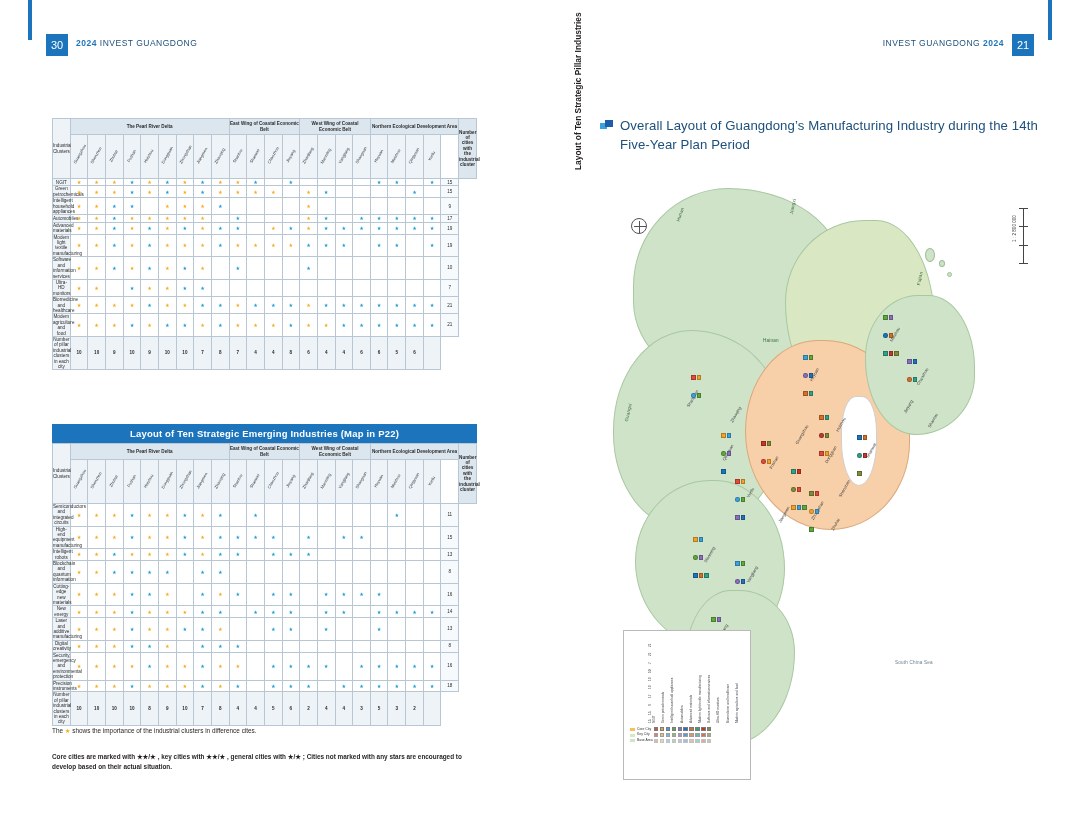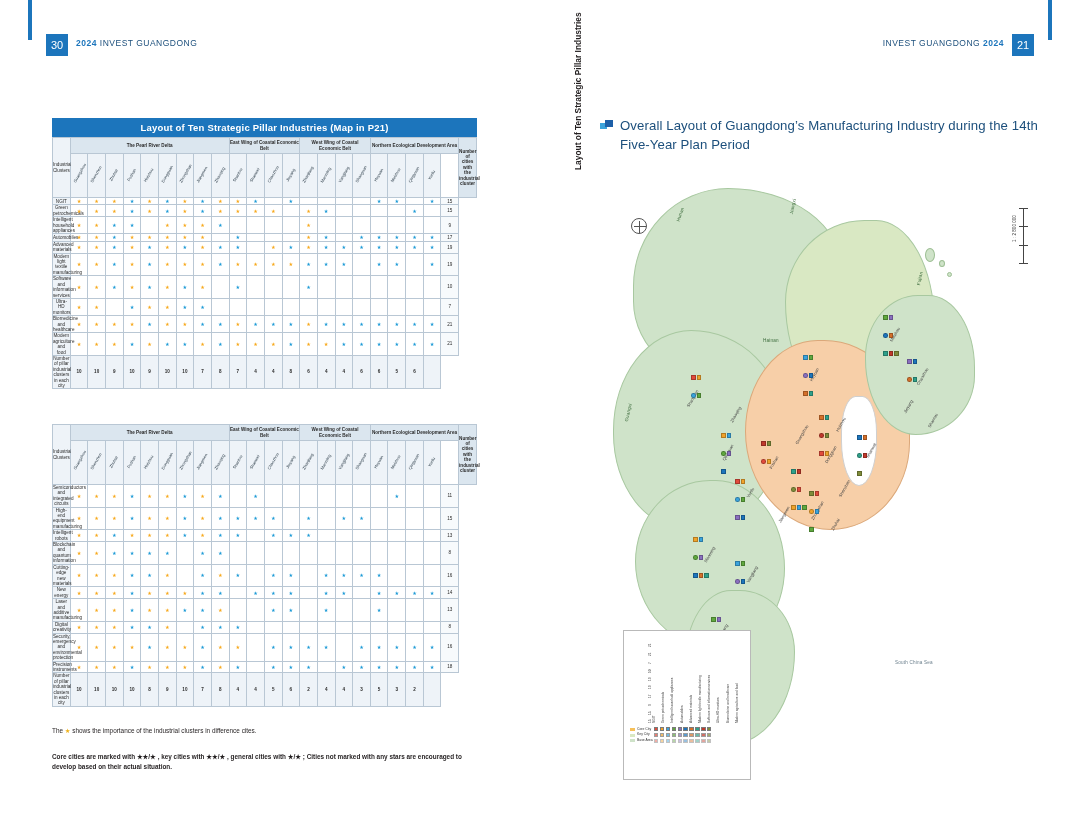--- a/index.html
+++ b/index.html
@@ -151,21 +151,20 @@
     <span>INVEST GUANGDONG</span>
   </div>
   <div class="runhead right">
     <span>INVEST GUANGDONG</span>
     <b>2024</b>
   </div>
   <div class="folio right">21</div>
 </div>
 
 <div class="tbl-wrap first">
-  <div class="tbl-title">Layout of Ten Strategic Pillar Industries (Map in P21)</div>
   <table class="matrix" id="tbl-0">
       <tbody>
         <tr>
           <td class="rowlab" rowspan="2">Industrial Clusters</td>
           <td class="grp-head" colspan="9">The Pearl River Delta</td>
           <td class="grp-head" colspan="4">East Wing of Coastal Economic Belt</td>
           <td class="grp-head" colspan="4">West Wing of Coastal Economic Belt</td>
           <td class="grp-head" colspan="5">Northern Ecological Development Area</td>
           <td class="grp-head" rowspan="2">Number of cities with the industrial cluster</td>
         </tr>
@@ -506,20 +505,21 @@
           <td class="tot">6</td>
           <td class="tot">5</td>
           <td class="tot">6</td>
           <td class="tot"></td>
         </tr>
       </tbody>
     </table>
 </div>
 
 <div class="tbl-wrap second">
+  <div class="tbl-title">Layout of Ten Strategic Emerging Industries (Map in P22)</div>
   <table class="matrix" id="tbl-1">
       <tbody>
         <tr>
           <td class="rowlab" rowspan="2">Industrial Clusters</td>
           <td class="grp-head" colspan="9">The Pearl River Delta</td>
           <td class="grp-head" colspan="4">East Wing of Coastal Economic Belt</td>
           <td class="grp-head" colspan="4">West Wing of Coastal Economic Belt</td>
           <td class="grp-head" colspan="5">Northern Ecological Development Area</td>
           <td class="grp-head" rowspan="2">Number of cities with the industrial cluster</td>
         </tr>

